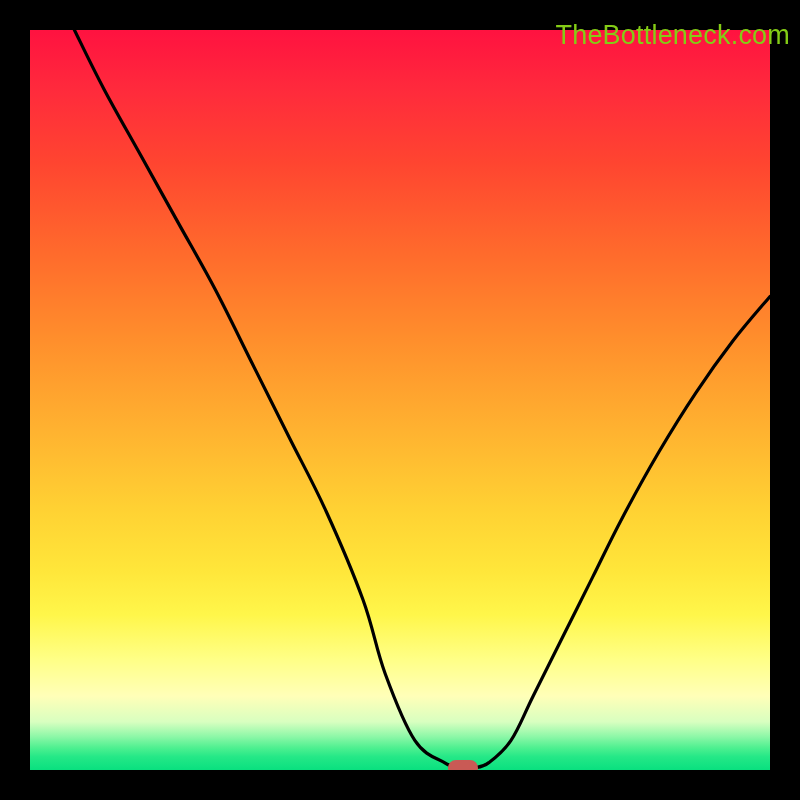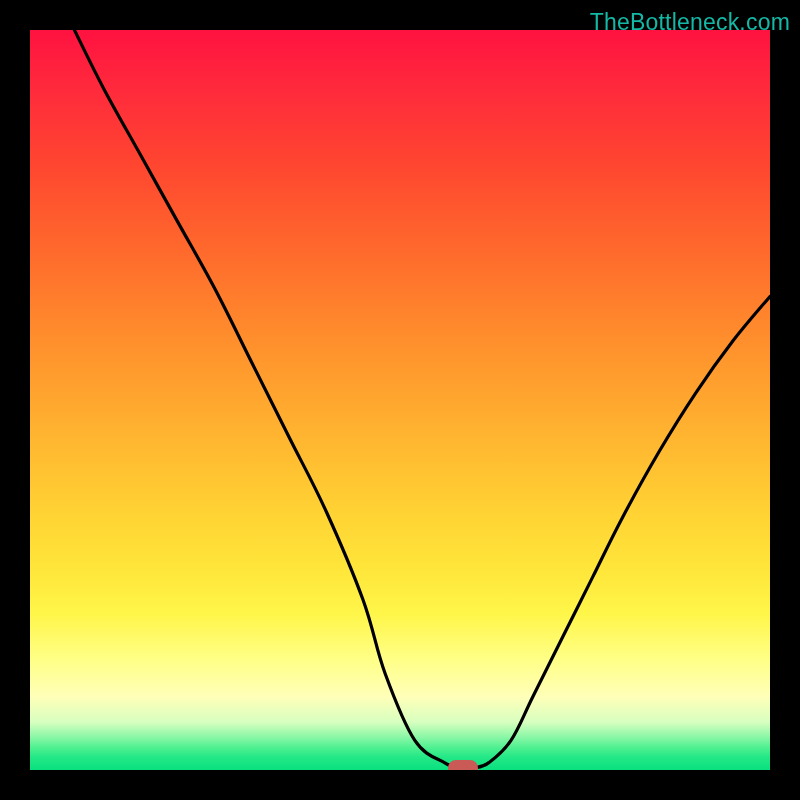--- a/index.html
+++ b/index.html
@@ -12,24 +12,24 @@
     font-family: Arial, Helvetica, sans-serif;
   }
   .frame {
     position: relative;
     width: 800px;
     height: 800px;
     background: #000;
   }
   .watermark {
     position: absolute;
-    top: 9px;
+    top: 20px;
     right: 10px;
-    color: #14b8a6;
-    font-size: 23px;
+    color: #84cc16;
+    font-size: 27px;
     font-weight: 500;
     letter-spacing: 0.2px;
     z-index: 5;
   }
   .plot-area {
     position: absolute;
     left: 30px;
     top: 30px;
     width: 740px;
     height: 740px;

